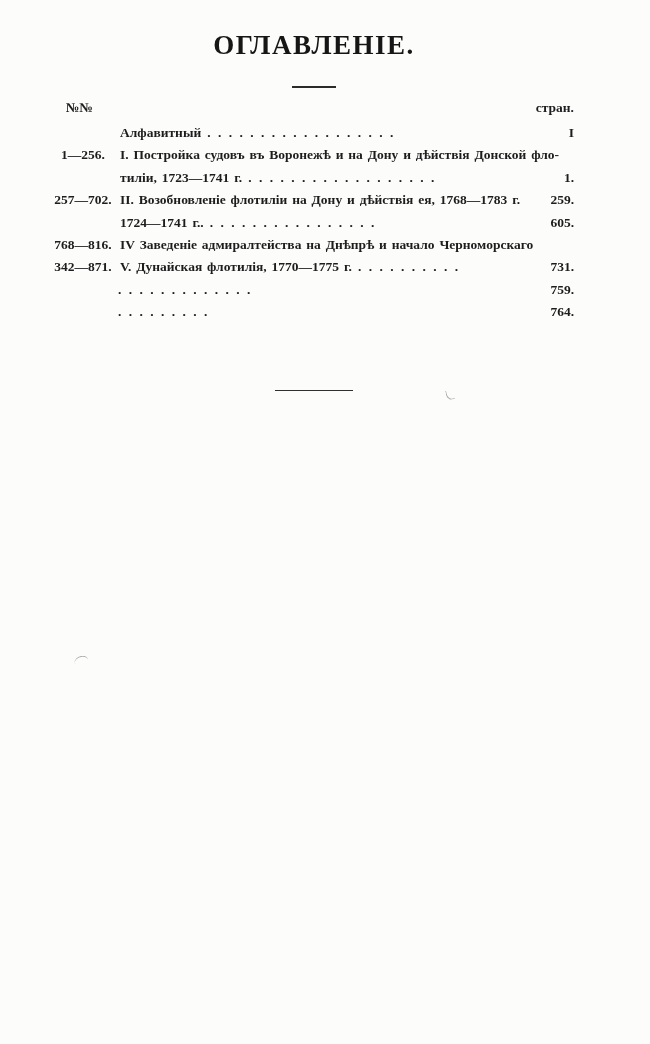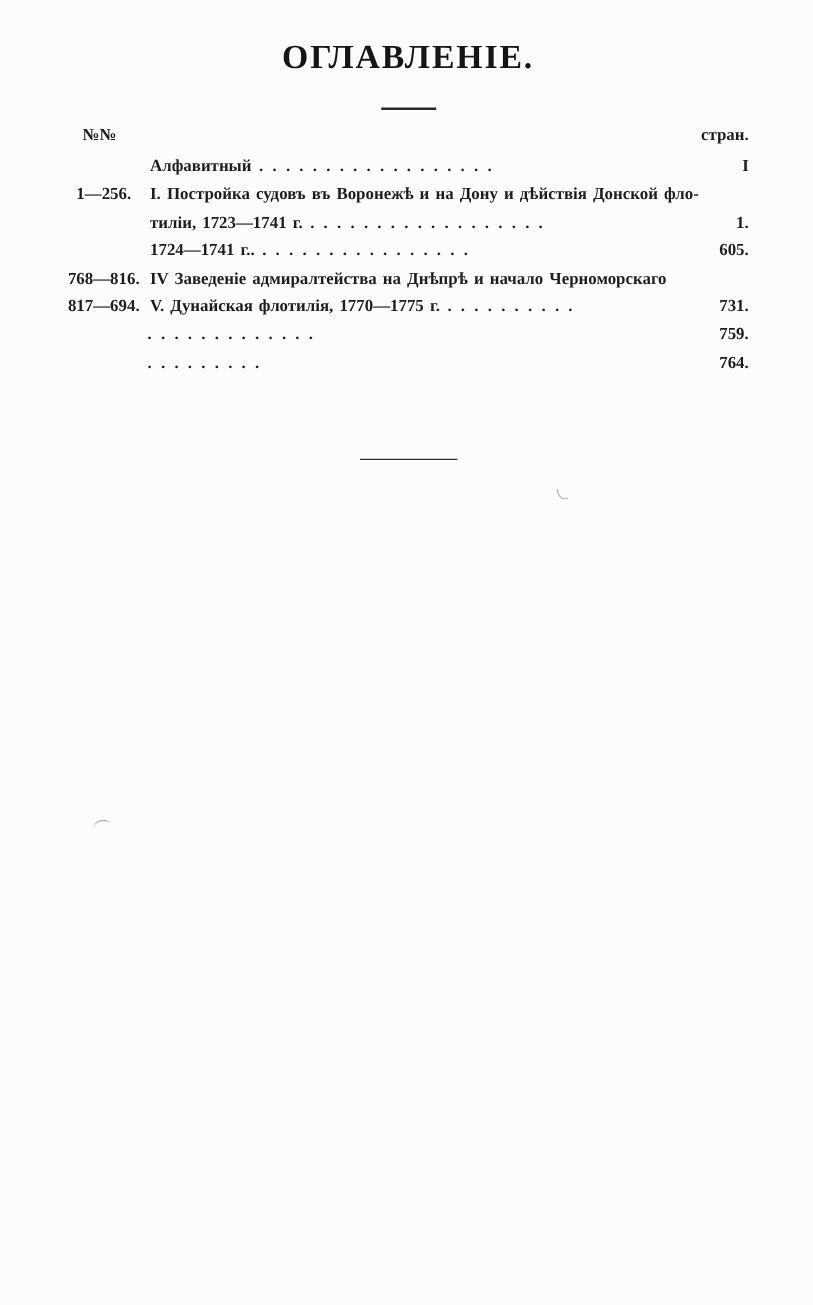--- a/index.html
+++ b/index.html
@@ -9,21 +9,21 @@
   body {
     width: 650px;
     height: 1044px;
     background: #fcfcfa;
     font-family: "Liberation Serif", "DejaVu Serif", serif;
     color: #1d1d1d;
     position: relative;
     overflow: hidden;
   }
   .page {
-    padding: 30px 51px 0 54px;
+    padding: 30px 76px 0 54px;
     position: relative;
   }
   .doc-title {
     margin: 0;
     text-align: center;
     font-size: 27px;
     line-height: 30px;
     font-weight: bold;
     letter-spacing: 1.5px;
     color: #161616;
@@ -137,39 +137,45 @@
       <span class="page-num"></span>
     </div>
 
     <div class="row">
       <span class="num"></span>
       <span class="text">тиліи, 1723—1741 г.</span>
       <span class="leader">. . . . . . . . . . . . . . . . . .</span>
       <span class="page-num">1.</span>
     </div>
 
+    <div class="row">
+      <span class="num">257—702.</span>
+      <span class="text">II. Возобновленіе флотиліи на Дону и дѣйствія ея, 1768—1783 г.</span>
+      <span class="leader"></span>
+      <span class="page-num">259.</span>
+    </div>
 
 
     <div class="row">
       <span class="num"></span>
       <span class="text">1724—1741 г..</span>
       <span class="leader">. . . . . . . . . . . . . . . .</span>
       <span class="page-num">605.</span>
     </div>
 
     <div class="row">
       <span class="num">768—816.</span>
       <span class="text">IV Заведеніе адмиралтейства на Днѣпрѣ и начало Черноморскаго</span>
       <span class="leader"></span>
       <span class="page-num"></span>
     </div>
 
 
     <div class="row">
-      <span class="num">817—694.</span>
+      <span class="num">342—871.</span>
       <span class="text">V. Дунайская флотилія, 1770—1775 г.</span>
       <span class="leader">. . . . . . . . . .</span>
       <span class="page-num">731.</span>
     </div>
 
     <div class="row">
       <span class="num"></span>
       <span class="leader">. . . . . . . . . . . . .</span>
       <span class="page-num">759.</span>
     </div>

